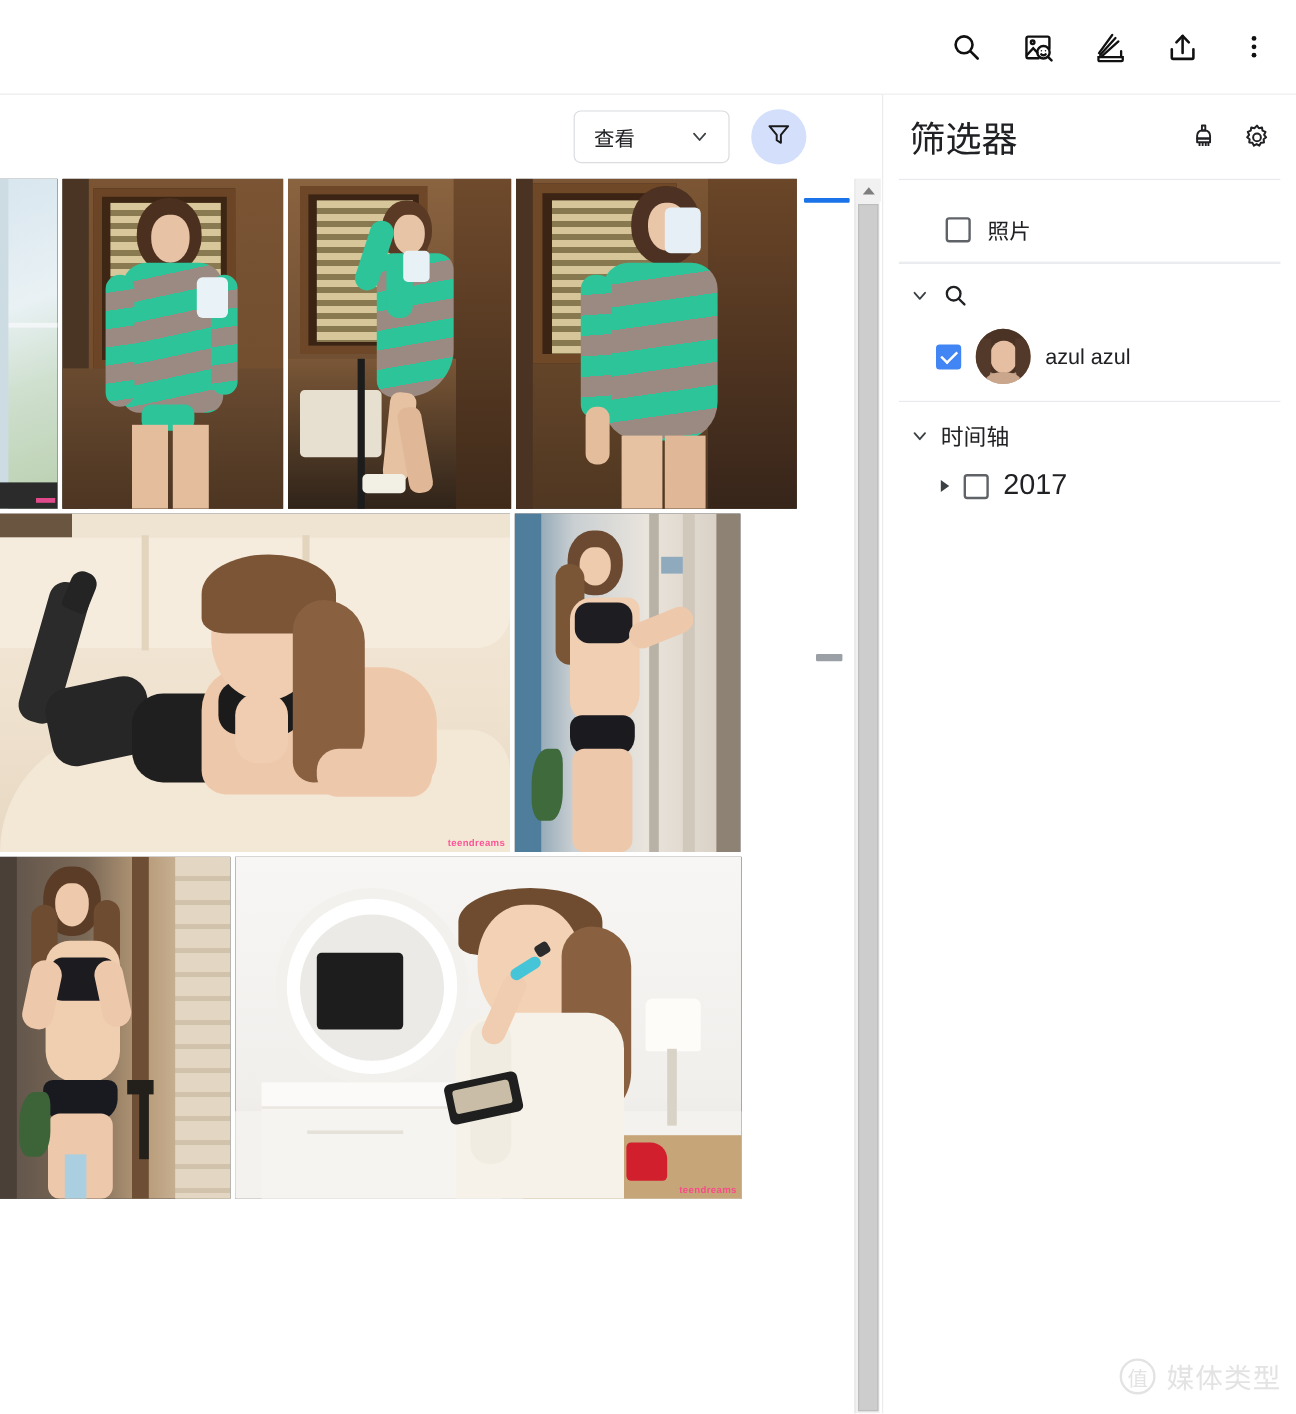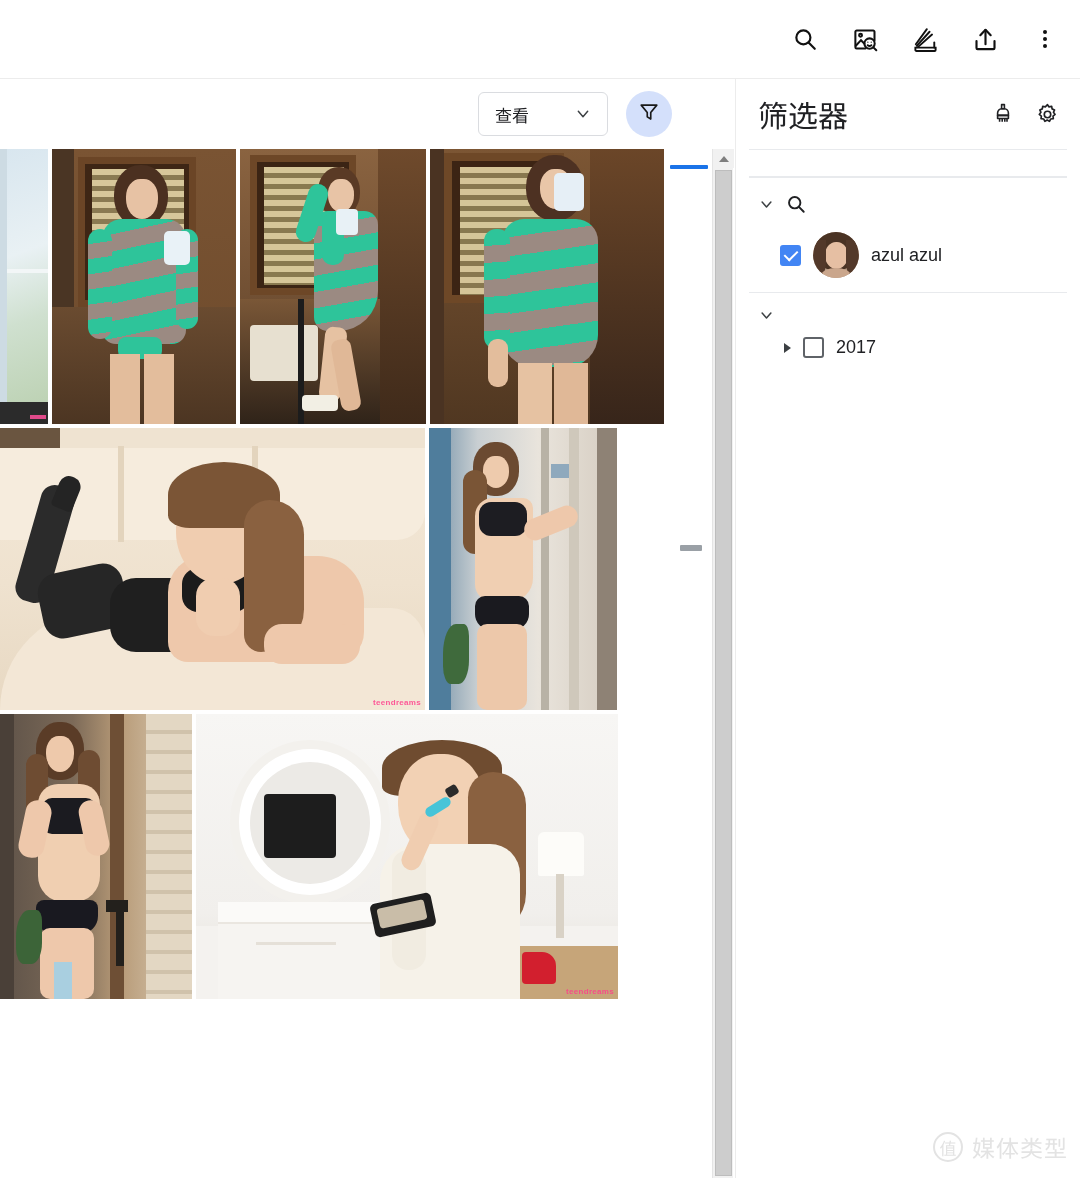--- a/index.html
+++ b/index.html
@@ -154,21 +154,21 @@
 
   .tree-row {
     display: flex; align-items: center; gap: 12px;
     padding: 14px 20px 2px 48px; cursor: pointer;
   }
   .tri-right {
     width: 0; height: 0; border-top: 5px solid transparent;
     border-bottom: 5px solid transparent; border-left: 7px solid #3c4043;
     flex: none;
   }
-  .tree-label { font-size: 18px; color: #202124; }
+  .tree-label { font-size: 24px; color: #202124; }
 
   
   .watermark {
     position: absolute; right: 12px; bottom: 14px;
     display: flex; align-items: center; gap: 9px;
     color: #e3e3e3; user-select: none;
   }
   .wm-badge {
     width: 30px; height: 30px; border-radius: 50%; border: 2px solid #e3e3e3;
     display: flex; align-items: center; justify-content: center;
@@ -442,20 +442,24 @@
             <circle cx="12" cy="12" r="3.1"></circle>
             <path d="M12 2.6l1.5 2.1 2.5-.6.4 2.5 2.4 1-1.1 2.3 1.6 2-2 1.6.3 2.5-2.5.3-1.2 2.3-2.2-1.3-2.2 1.3-1.2-2.3-2.5-.3.3-2.5-2-1.6 1.6-2-1.1-2.3 2.4-1 .4-2.5 2.5.6z"></path>
           </svg>
         </div>
       </div>
     </div>
 
     <div class="divider"></div>
 
     <div class="sect">
+      <div class="opt-row">
+        <span class="cbox"></span>
+        <span class="opt-label">照片</span>
+      </div>
     </div>
 
     <div class="divider"></div>
 
 
     <div class="divider"></div>
 
     <div class="sect">
       <div class="sect-head">
         <span class="chev">
@@ -485,20 +489,21 @@
 
     <div class="divider"></div>
 
     <div class="sect">
       <div class="sect-head">
         <span class="chev">
           <svg width="15" height="15" viewBox="0 0 24 24" fill="none" stroke="currentColor" stroke-width="2.4" stroke-linecap="round" stroke-linejoin="round">
             <polyline points="5 8 12 16 19 8"></polyline>
             </svg>
         </span>
+        <span class="sect-title">时间轴</span>
       </div>
       <div class="tree-row">
         <span class="tri-right"></span>
         <span class="cbox"></span>
         <span class="tree-label">2017</span>
       </div>
     </div>
 
     <div class="watermark">
       <span class="wm-badge">值</span>

